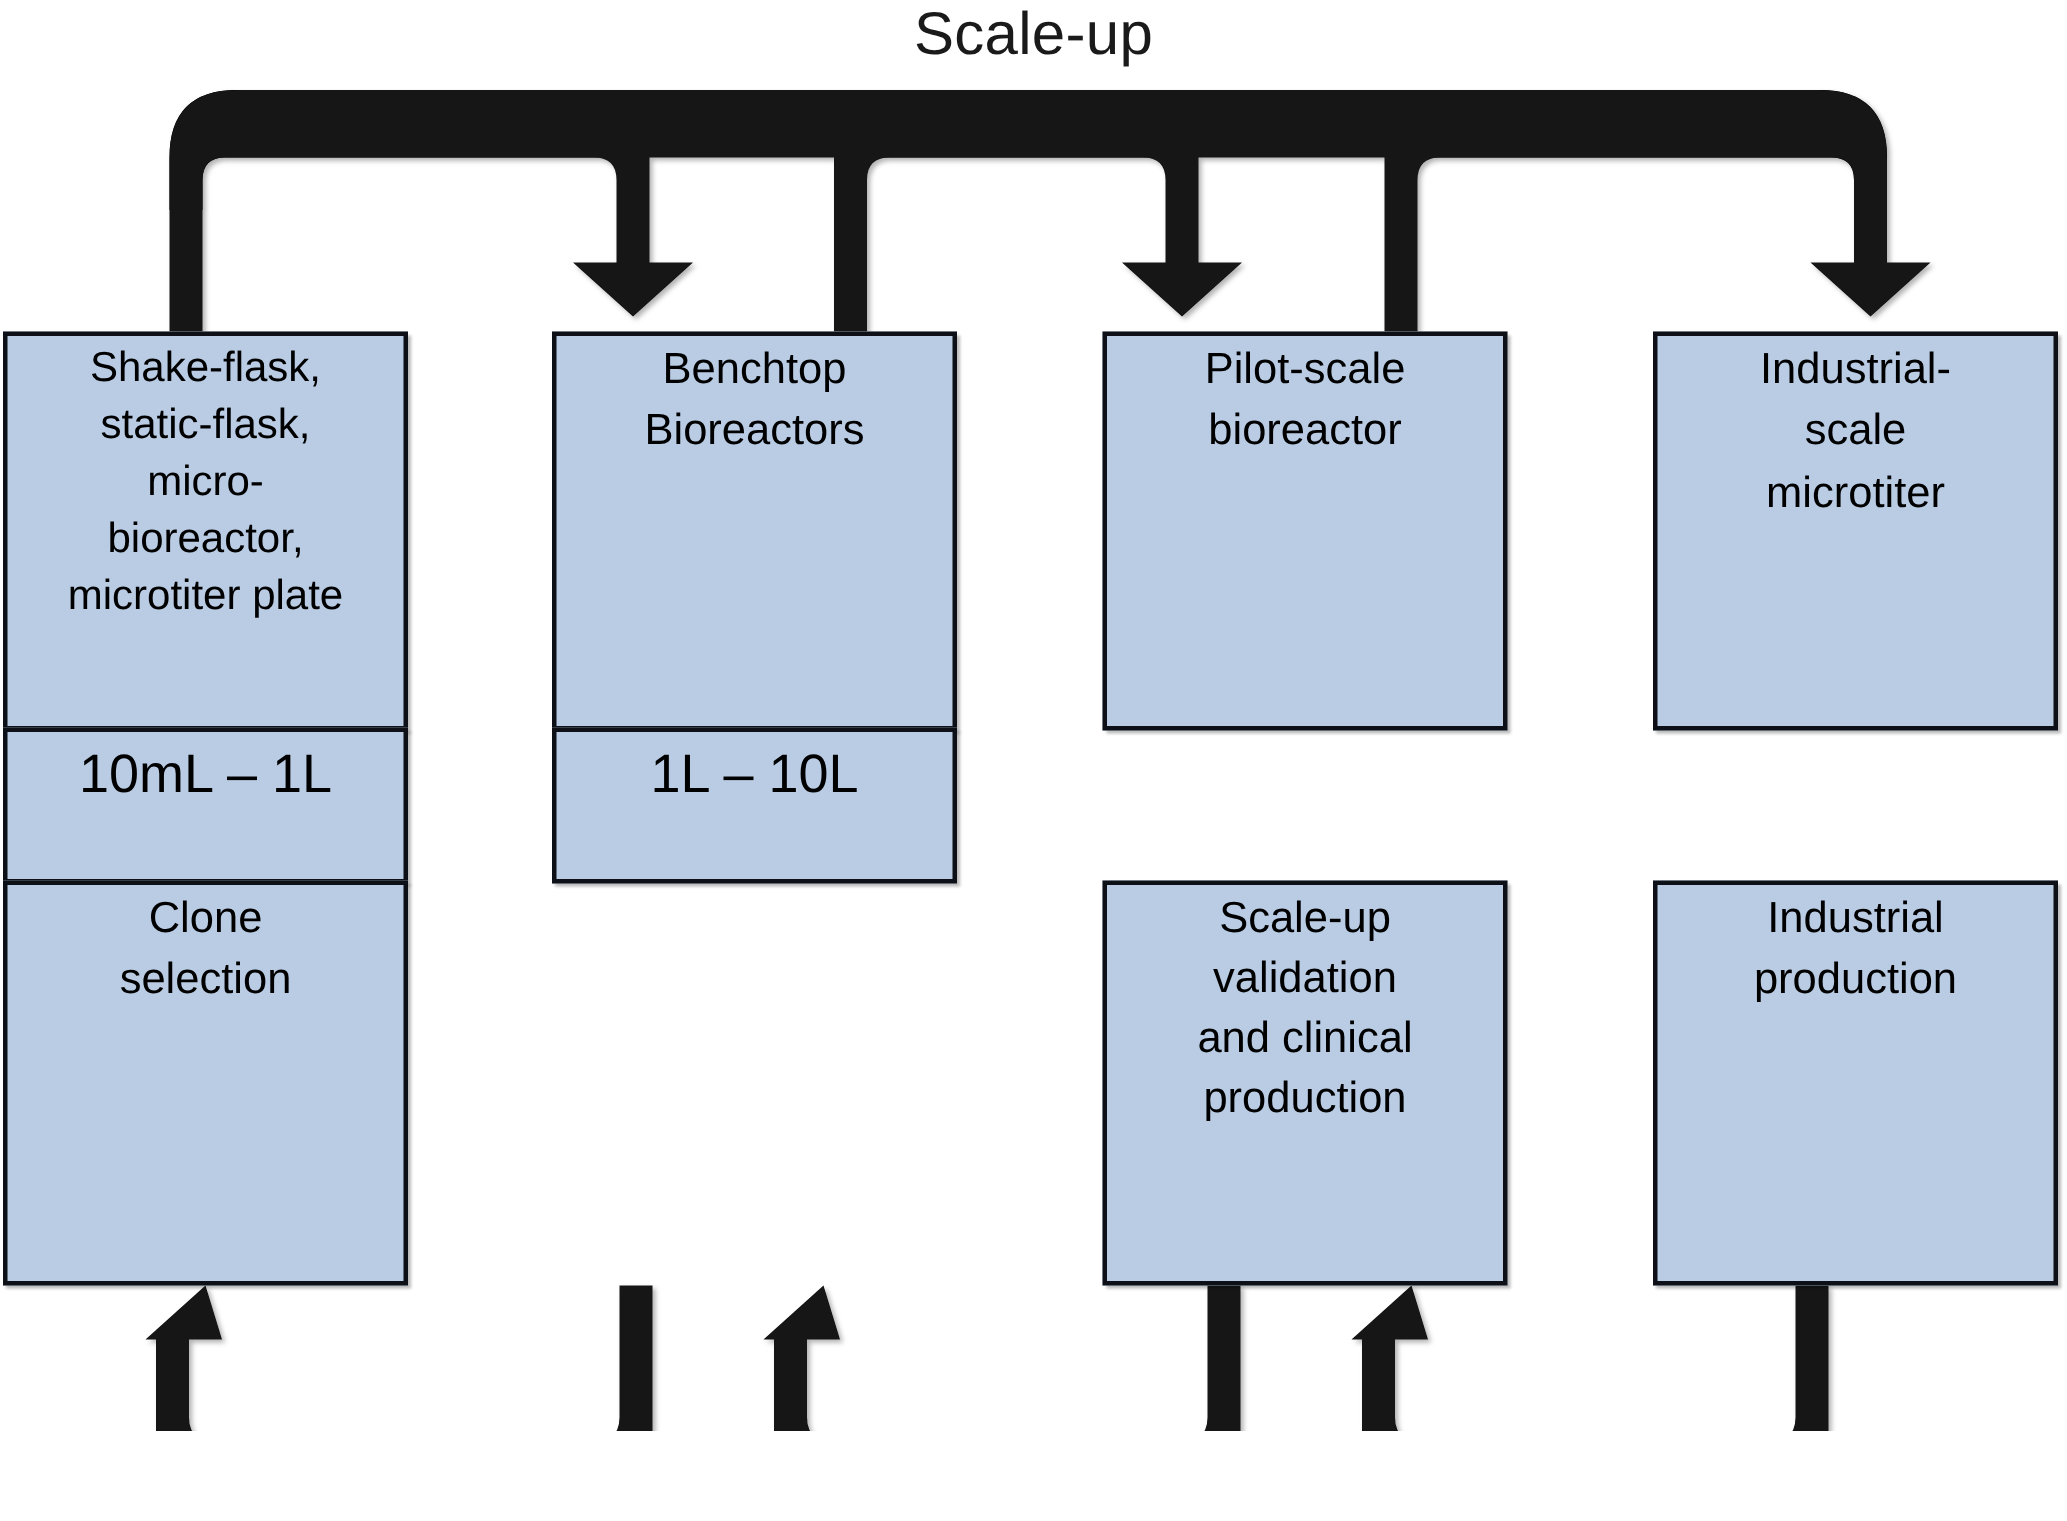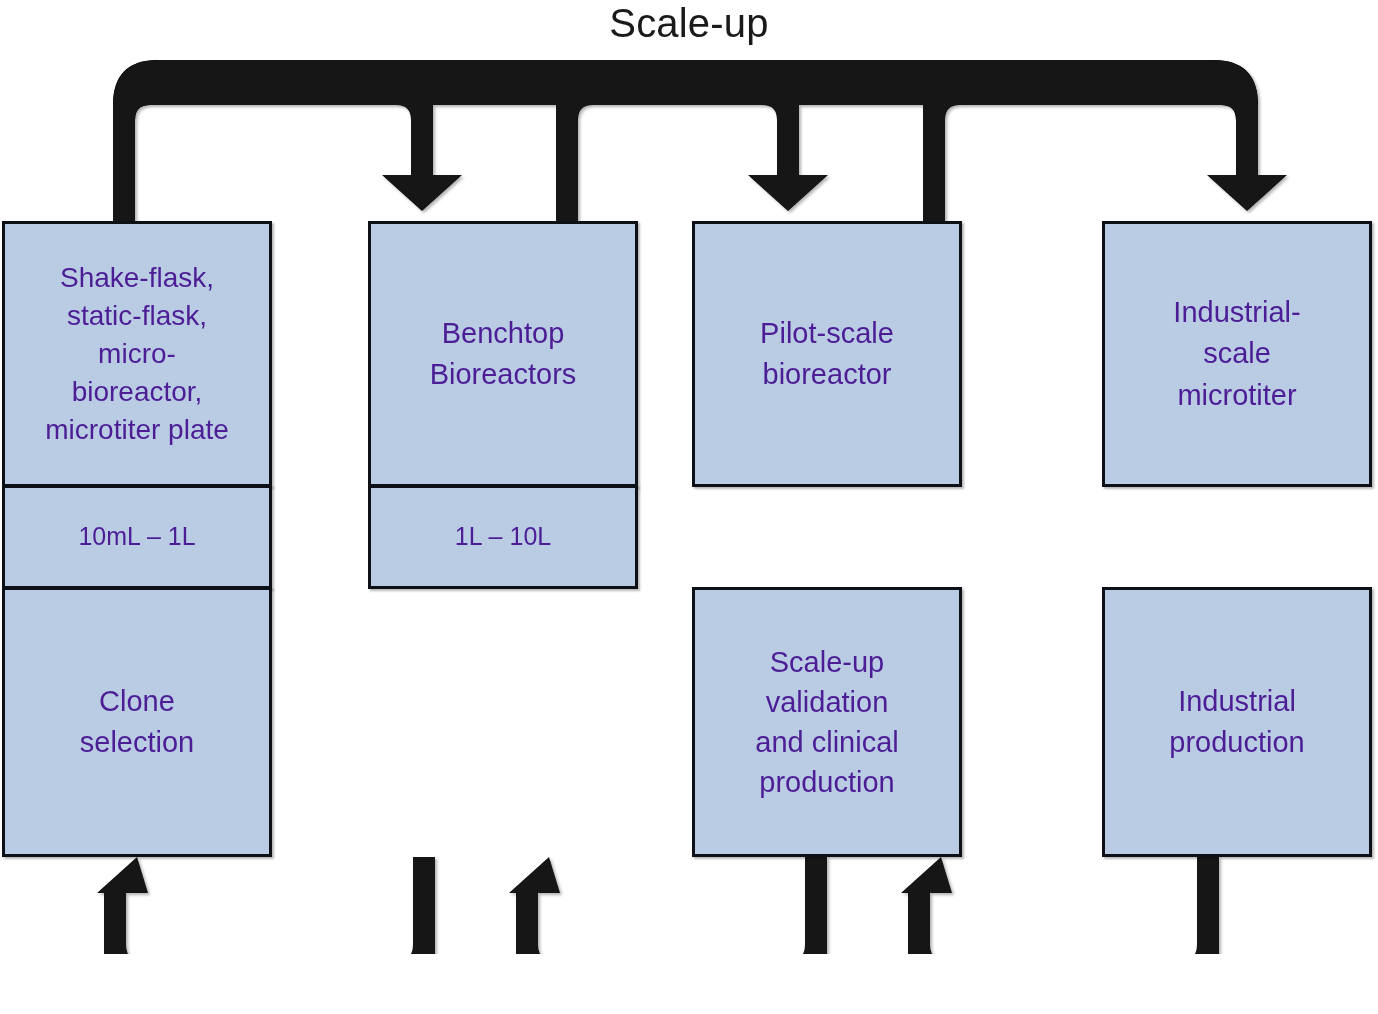--- a/index.html
+++ b/index.html
@@ -38,51 +38,50 @@
   }
   .column {
     position: absolute;
     top: 221px;
     width: 270px;
     height: 636px;
     box-sizing: border-box;
   }
   .col-1 { left: 2px; }
   .col-2 { left: 368px; }
-  .col-3 { left: 692px; border-radius: 11px; }
+  .col-3 { left: 735px; border-radius: 11px; }
   .col-4 { left: 1102px; }
 
   .cell {
     position: absolute;
     left: 0;
     width: 270px;
     box-sizing: border-box;
     background: #b9cce4;
     border: 3px solid #0d1117;
     display: flex;
-    align-items: center;
     justify-content: center;
     text-align: center;
-    color: #4c1d95;
+    color: #000000;
     font-size: 29px;
     line-height: 1.43;
     padding: 2px 6px;
     box-shadow: 2px 2px 2px rgba(0,0,0,0.28);
   }
   .cell-equipment { top: 0px;   height: 266px; }
   .cell-volume    { top: 264px; height: 104px; }
   .cell-purpose   { top: 366px; height: 270px; }
 
   .cell-text {
     display: block;
     width: 100%;
     white-space: pre-line;
   }
   .cell-equipment .cell-text { font-size: 29px; }
-  .cell-volume .cell-text { font-size: 25px; }
+  .cell-volume .cell-text { font-size: 36px; }
   .cell-purpose .cell-text { font-size: 29px; }
 
   .col-1 .cell-equipment .cell-text { font-size: 28px; line-height: 1.36; }
   .col-3 .cell-purpose .cell-text { line-height: 1.38; }
 </style>
 </head>
 <body>
 
 <div id="stage">
 

